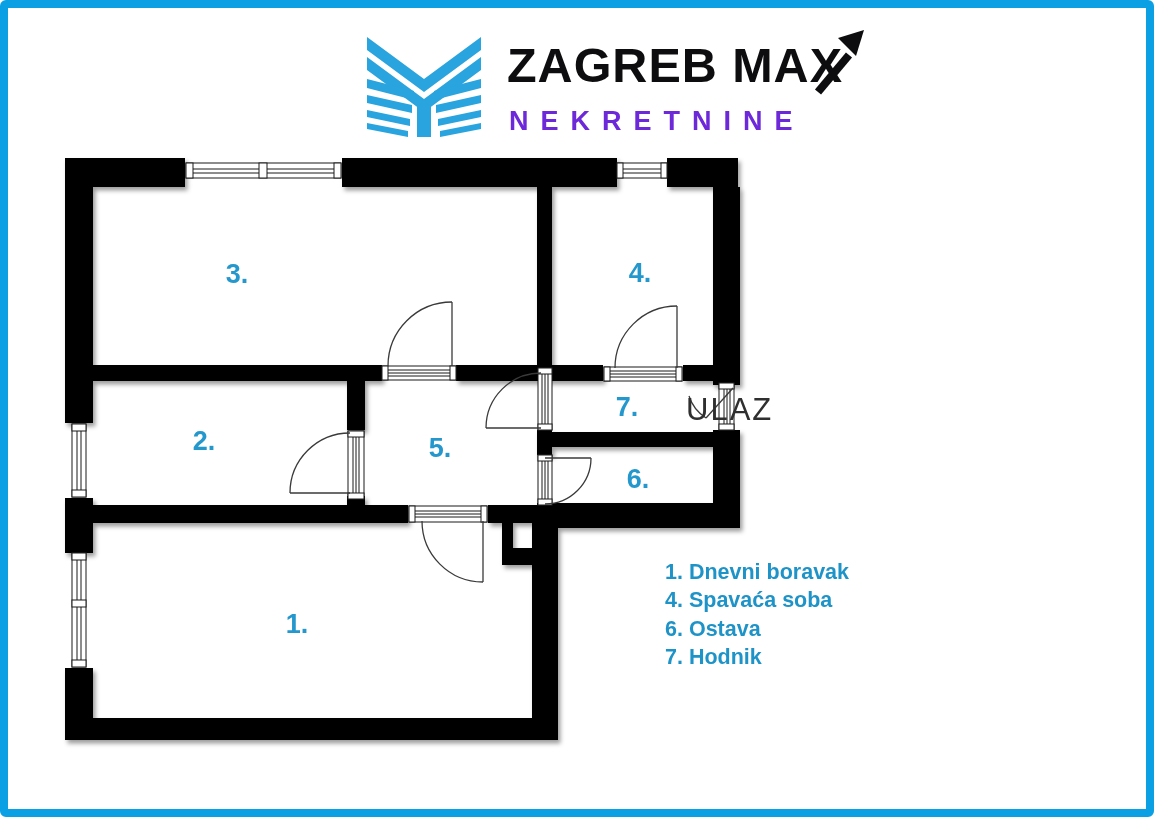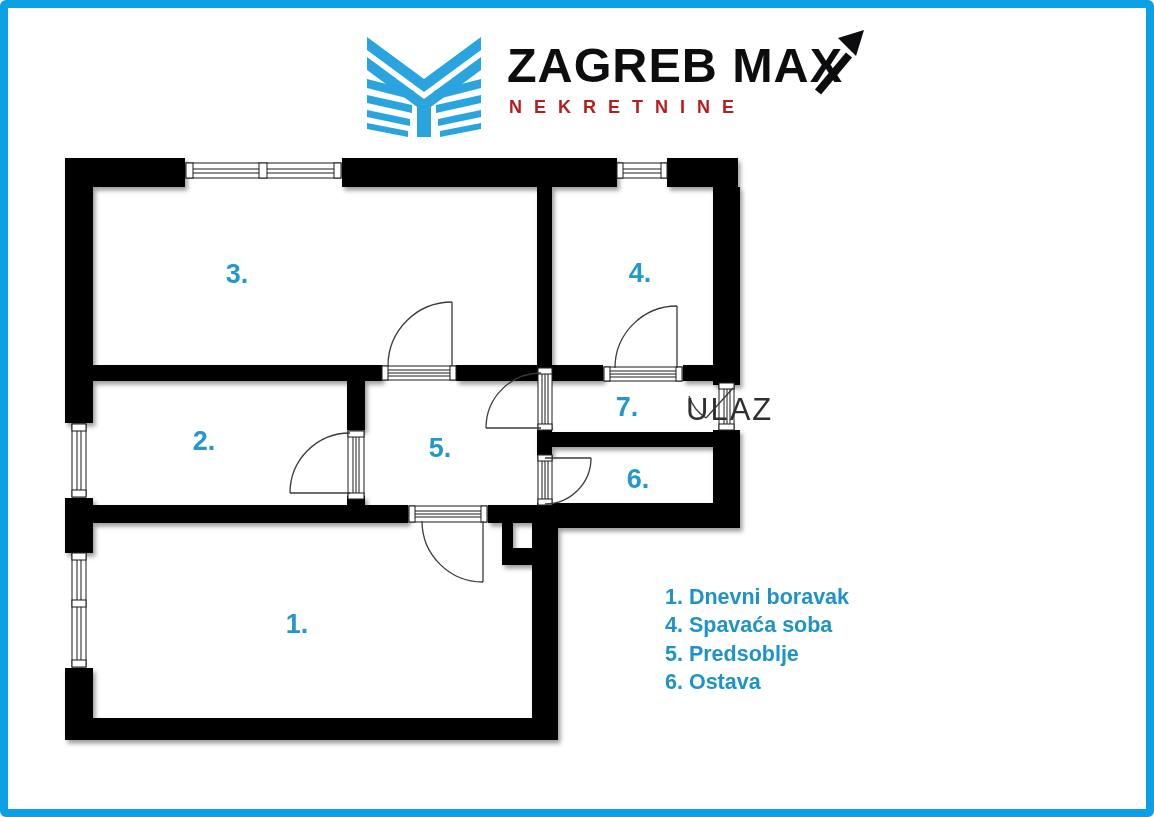--- a/index.html
+++ b/index.html
@@ -5,25 +5,25 @@
   html,body{margin:0;padding:0;background:#ffffff;}
   body{width:1154px;height:817px;position:relative;overflow:hidden;
        font-family:"Liberation Sans", sans-serif;}
   .frame{position:absolute;left:0;top:0;right:0;bottom:0;
          border:8px solid #0b9fe3;border-radius:6px;pointer-events:none;}
   
   .logo-m{position:absolute;left:367px;top:35px;}
   .logo-title{position:absolute;left:507px;top:37px;font-size:49px;font-weight:800;
               color:#0d0d0f;letter-spacing:1px;white-space:nowrap;
               transform:scaleX(.99);transform-origin:left top;}
-  .logo-subtitle{position:absolute;left:509px;top:97px;font-size:18px;font-weight:700;
-              color:#b91c1c;letter-spacing:12px;white-space:nowrap;}
+  .logo-subtitle{position:absolute;left:509px;top:106px;font-size:27px;font-weight:700;
+              color:#6d28d9;letter-spacing:12px;white-space:nowrap;}
   .logo-arrow{position:absolute;left:800px;top:18px;}
   
-  .legend{position:absolute;left:665px;top:583px;}
+  .legend{position:absolute;left:665px;top:558px;}
   .legend-item{font-size:21.5px;font-weight:700;color:#1e93c8;
                line-height:28.4px;white-space:nowrap;}
   
   .plan{position:absolute;left:0;top:0;}
   .walls rect{fill:#000;}
   .glyph rect{fill:#fff;stroke:#1a1a1a;stroke-width:1;}
   .glyph line{stroke:#1a1a1a;stroke-width:1;}
   .swing path{fill:none;stroke:#3a3a3a;stroke-width:1.3;}
   .swing line{stroke:#3a3a3a;stroke-width:1.3;}
   .room-num{font-family:"Liberation Sans",sans-serif;font-size:27px;font-weight:700;
@@ -199,17 +199,17 @@
   <text class="room-num" x="440" y="457">5.</text>
   <text class="room-num" x="638" y="488">6.</text>
   <text class="room-num" x="627" y="416">7.</text>
 
   <text class="ulaz" x="686" y="420">ULAZ</text>
 </svg>
 
 <div class="legend">
   <div class="legend-item">1. Dnevni boravak</div>
   <div class="legend-item">4. Spavaća soba</div>
-  <div class="legend-item">5. Predsoblje</div>
   <div class="legend-item">6. Ostava</div>
+  <div class="legend-item">7. Hodnik</div>
 </div>
 
 <div class="frame"></div>
 
 </body></html>

